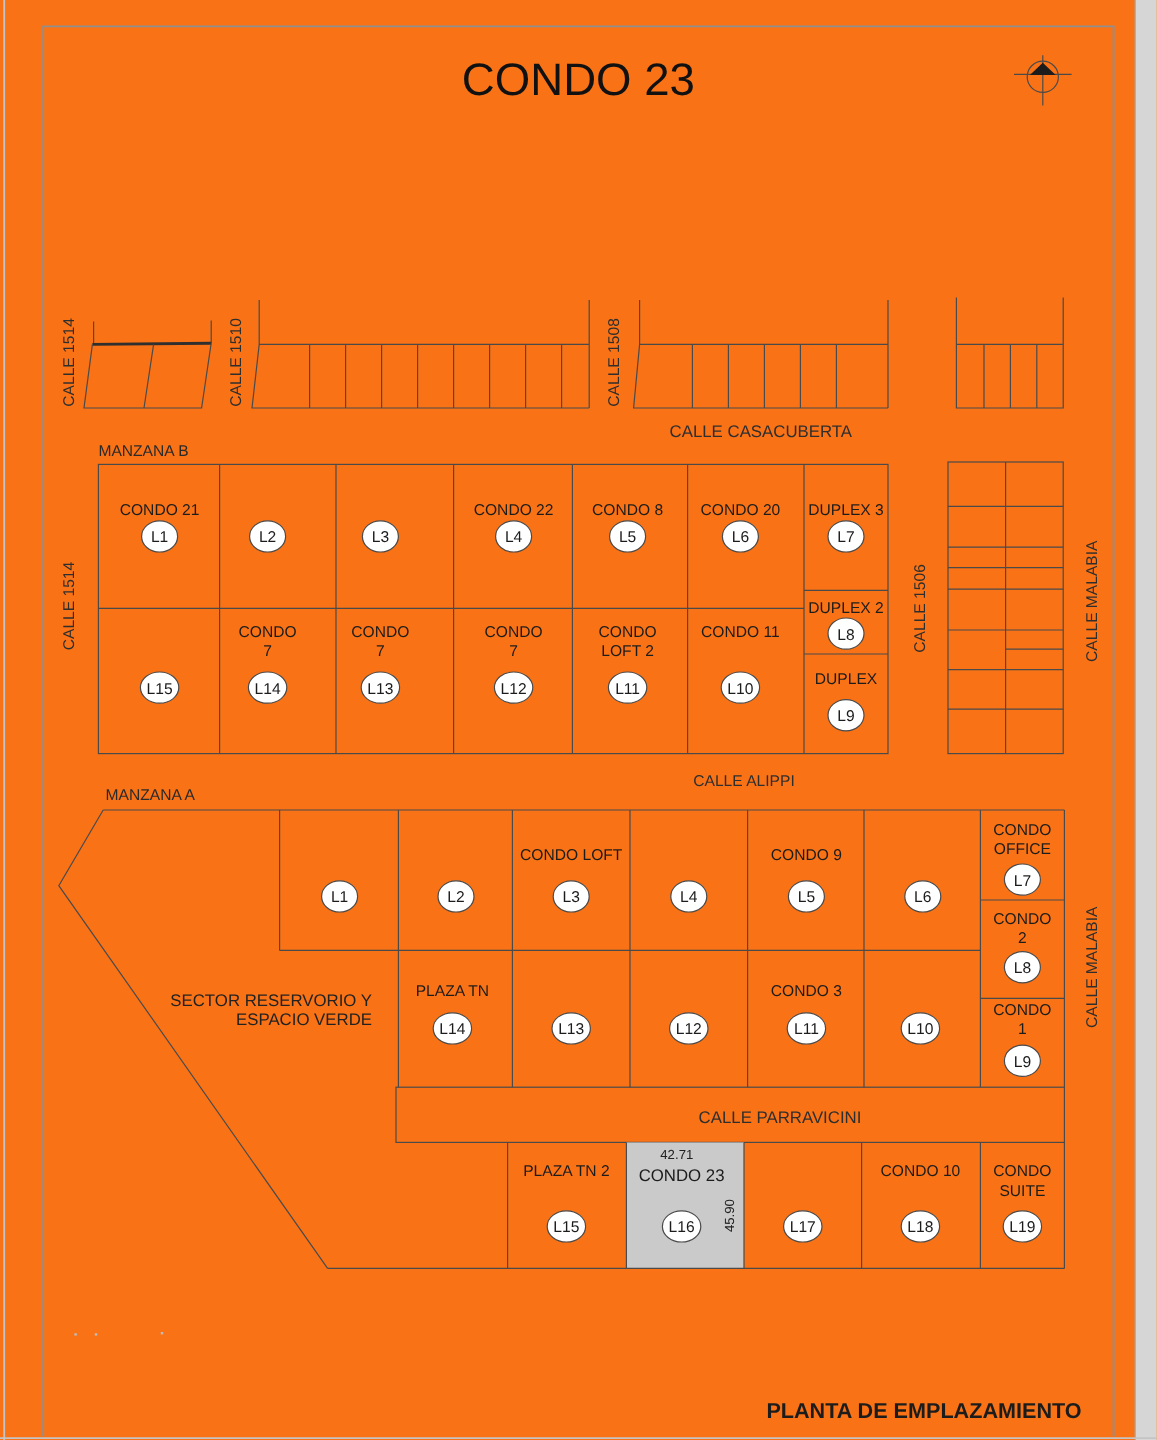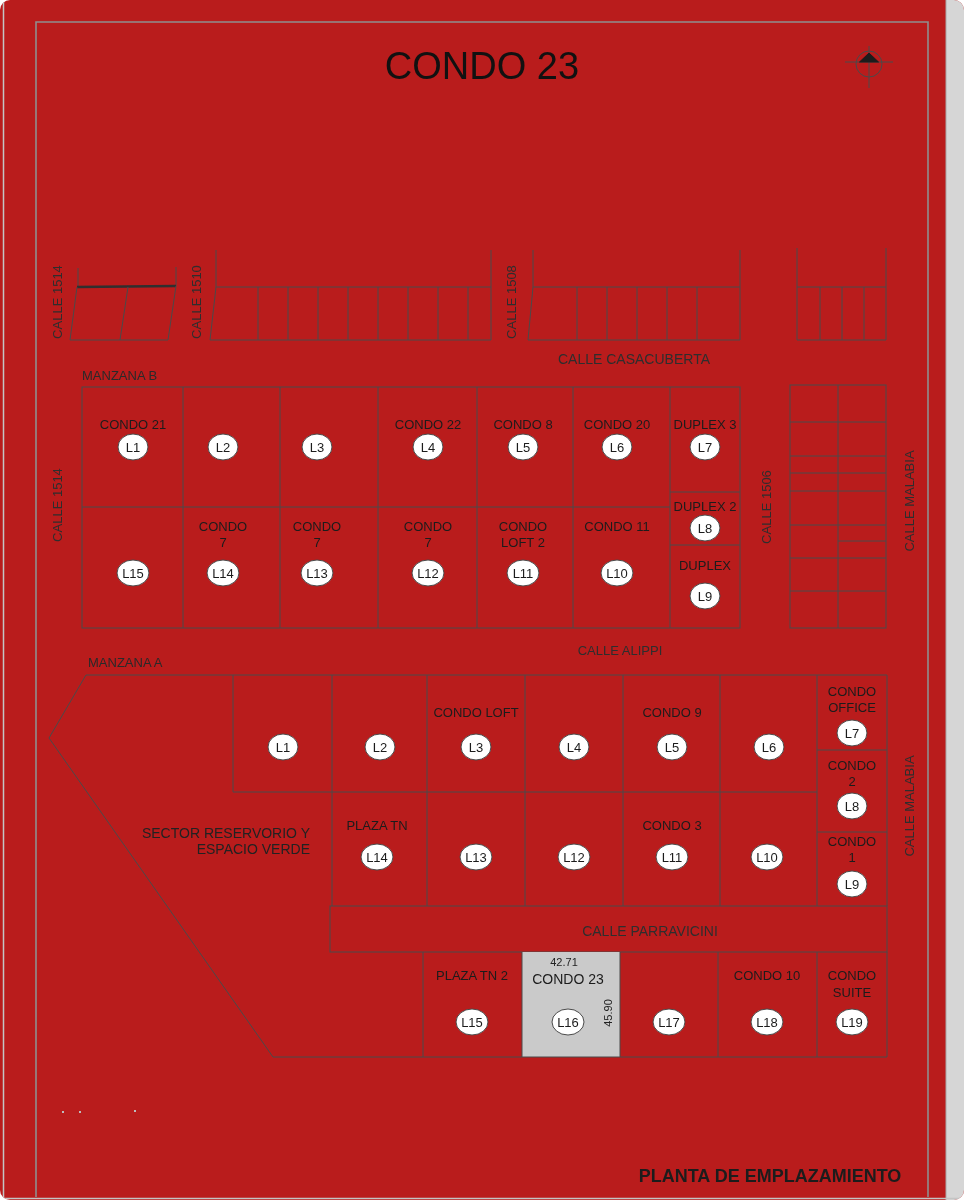--- a/index.html
+++ b/index.html
@@ -1,17 +1,17 @@
 <!DOCTYPE html>
 <html><head>
 <meta charset="utf-8">
 <style>
   html,body{margin:0;padding:0;background:#ffffff;}
-  .stage{position:relative;width:964px;height:1200px;background:#b91c1c;overflow:hidden;
-         font-family:"Liberation Sans",sans-serif;border-radius:10px;}
+  .stage{position:relative;width:964px;height:1200px;background:#f97316;overflow:hidden;
+         font-family:"Liberation Sans",sans-serif;}
   svg{display:block;}
   svg text{font-family:"Liberation Sans",sans-serif;fill:#1c1c1c;}
   .ln{stroke:#4a4a4a;stroke-width:1;fill:none;}
   .ln-bold{stroke:#2f2f2f;stroke-width:2.4;fill:none;}
   .border{stroke:#8f8f8f;stroke-width:1.6;fill:none;}
   .edge{stroke:#c4c4c4;stroke-width:1.5;fill:none;}
   .marginline{stroke:#a8a8a8;stroke-width:1;fill:none;}
   .circ{fill:#ffffff;stroke:#4a4a4a;stroke-width:1;}
   .title{font-size:38px;text-anchor:middle;fill:#111111;}
   .footer{font-size:18px;font-weight:bold;text-anchor:middle;}

